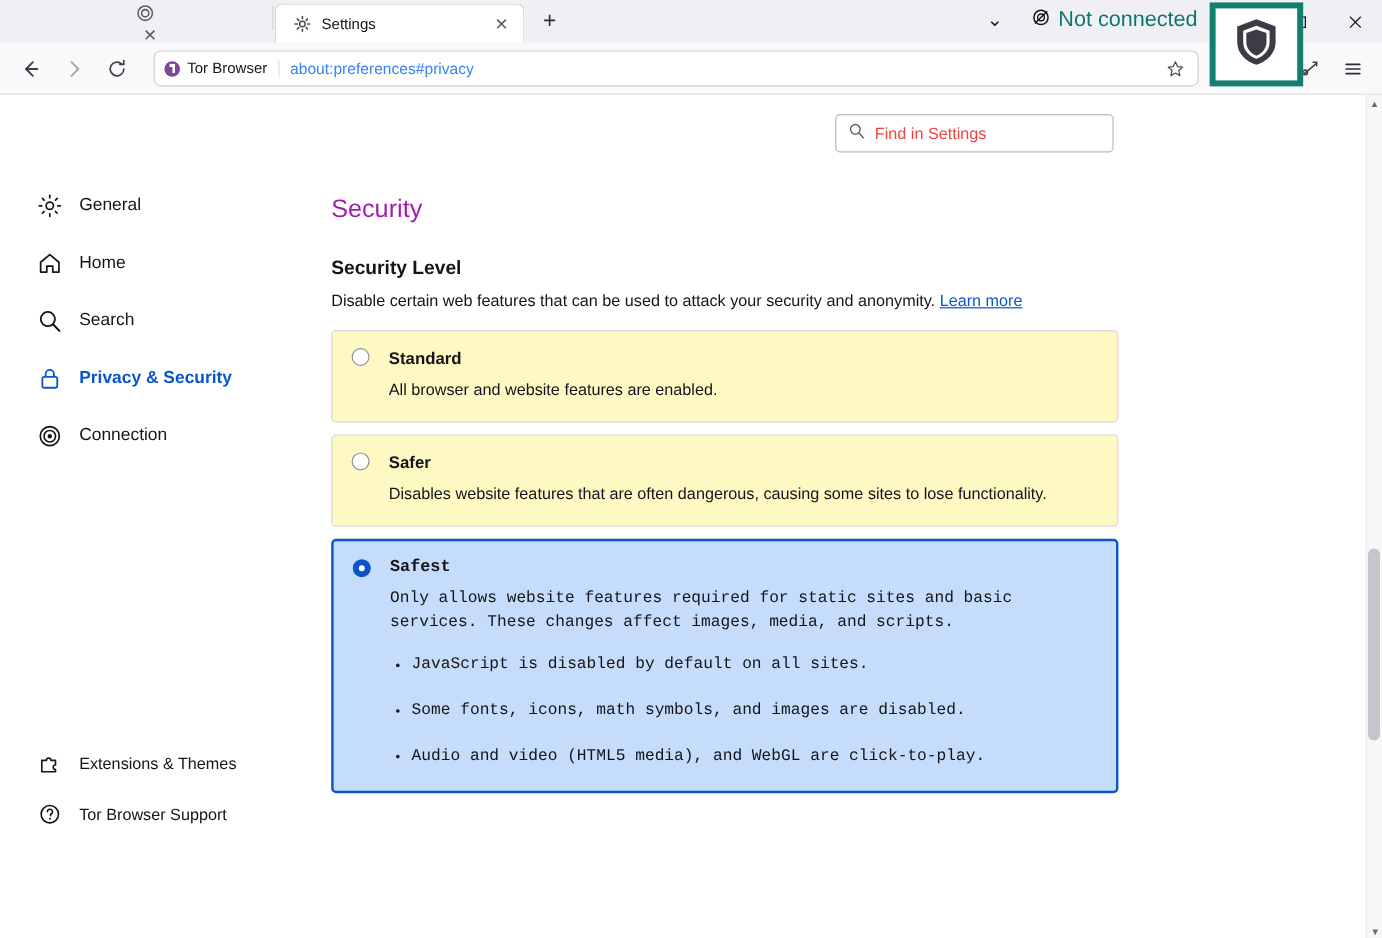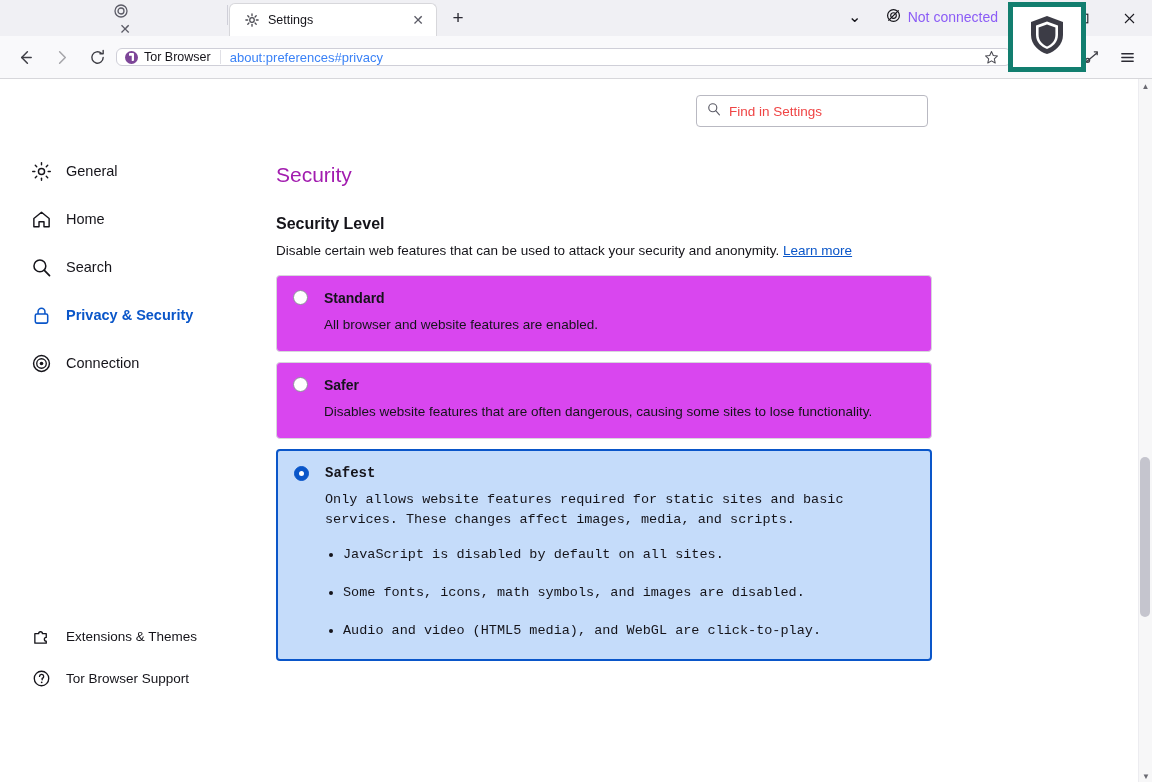--- a/index.html
+++ b/index.html
@@ -84,22 +84,22 @@
   }
   .chev-btn {
     width: 34px; height: 30px;
     display: flex; align-items: center; justify-content: center;
     border-radius: 4px;
     margin-bottom: 3px;
   }
   .conn-status {
     display: flex; align-items: center;
     gap: 7px;
-    font-size: 14px;
-    color: #8b5cf6;
+    font-size: 18px;
+    color: #0f766e;
     margin: 0 16px 3px 14px;
     white-space: nowrap;
   }
   .winbtn {
     width: 46px; height: 36px;
     display: flex; align-items: center; justify-content: center;
     font-size: 12px;
     color: #1c1b22;
   }
 
@@ -117,22 +117,22 @@
     width: 34px; height: 32px;
     display: flex; align-items: center; justify-content: center;
     border-radius: 4px;
     color: #3f3f46;
   }
   .navbtn.disabled { opacity: .45; }
   .urlbar {
     flex: 1 1 auto;
     display: flex;
     align-items: center;
-    height: 18px;
-    margin: 0 0;
+    height: 30px;
+    margin: 0 12px;
     background: #ffffff;
     border: 1px solid #cfcfd8;
     border-radius: 6px;
     padding: 0 6px 0 8px;
     font-size: 13px;
     min-width: 0;
   }
   .idbox {
     display: flex; align-items: center;
     gap: 6px;
@@ -305,21 +305,21 @@
     margin: 0 0 14px 0;
     line-height: 1.45;
   }
   .link { color: #0a56c9; text-decoration: underline; }
 
   .level-card {
     border: 1px solid #d7d7db;
     border-radius: 4px;
     padding: 14px 16px 16px 16px;
     margin-bottom: 10px;
-    background: #d946ef;
+    background: #fef9c3;
     width: 656px;
   }
   .level-card.selected {
     background: #c5dcfa;
     border: 2px solid #0a56c9;
     font-family: Liberation Mono, monospace;
   }
   .level-head {
     display: flex;
     align-items: center;

